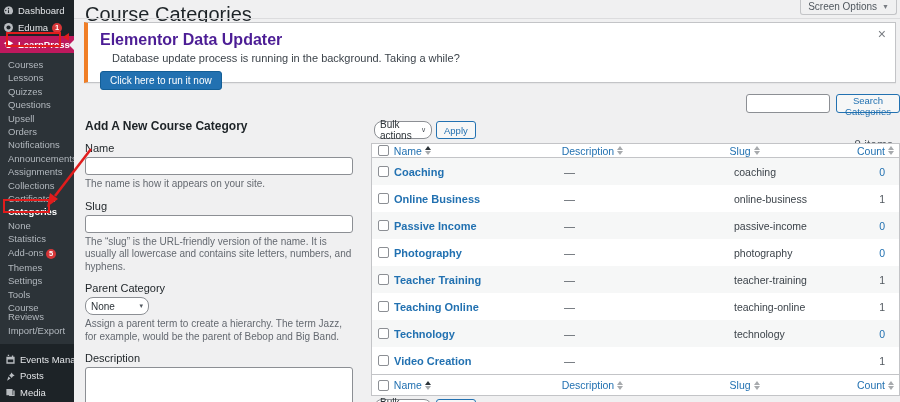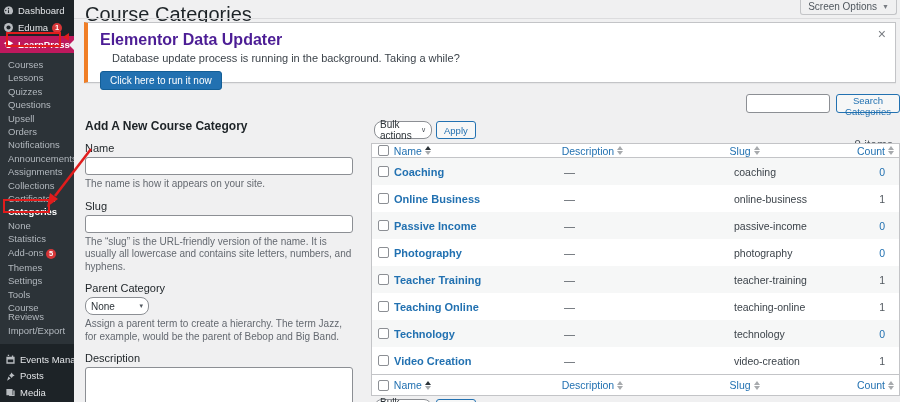--- a/index.html
+++ b/index.html
@@ -323,21 +323,20 @@
       <span class="cell-desc">—</span>
       <span class="cell-slug">technology</span>
       <span class="cell-count"><span class="count-link">0</span></span>
     </div>
     <div class="trow drow">
       <span class="cell-cb">
           <span class="checkbox"></span>
         </span>
       <span class="cell-name"><span class="row-title">Video Creation</span></span>
       <span class="cell-desc">—</span>
-      <span class="cell-slug">video-creation</span>
       <span class="cell-count"><span>1</span></span>
     </div>
 
     <div class="trow tfoot">
       <span class="cell-cb">
           <span class="checkbox"></span>
         </span>
       <span class="cell-name"><span class="hlink">
             <span>Name</span>
             <span class="sorter sorted">

